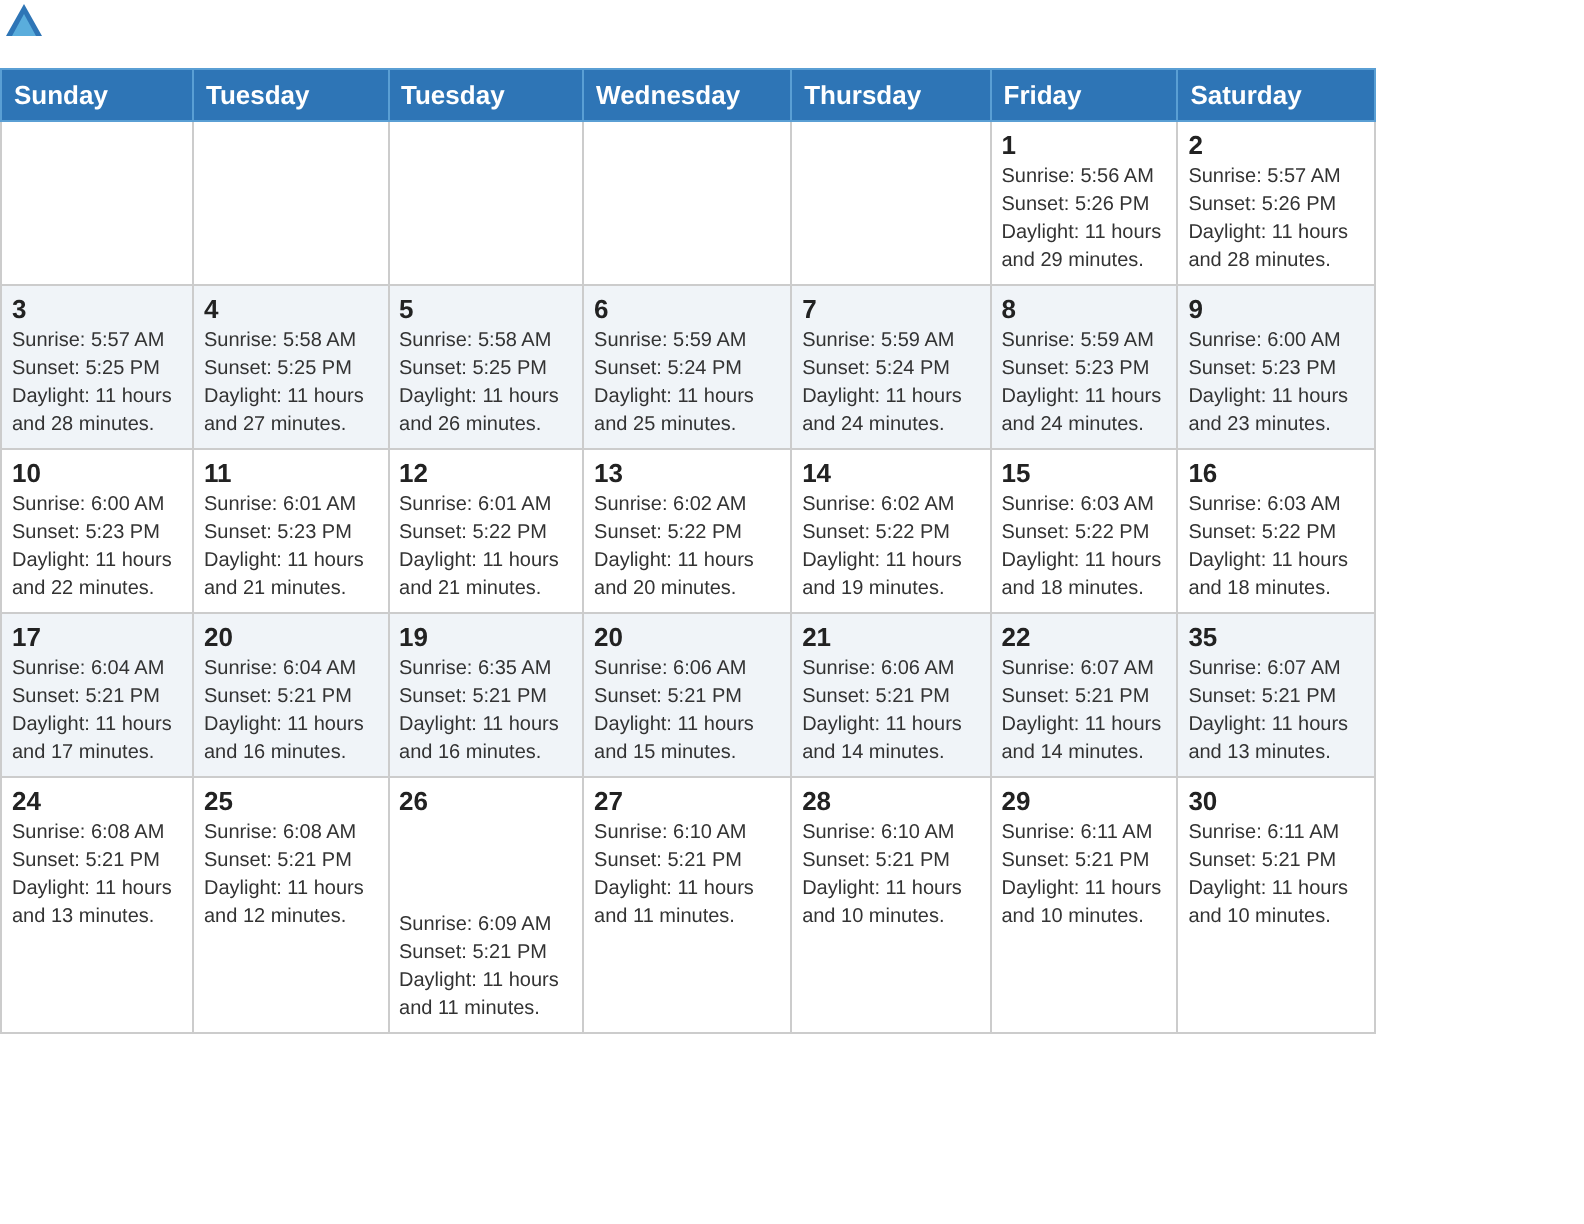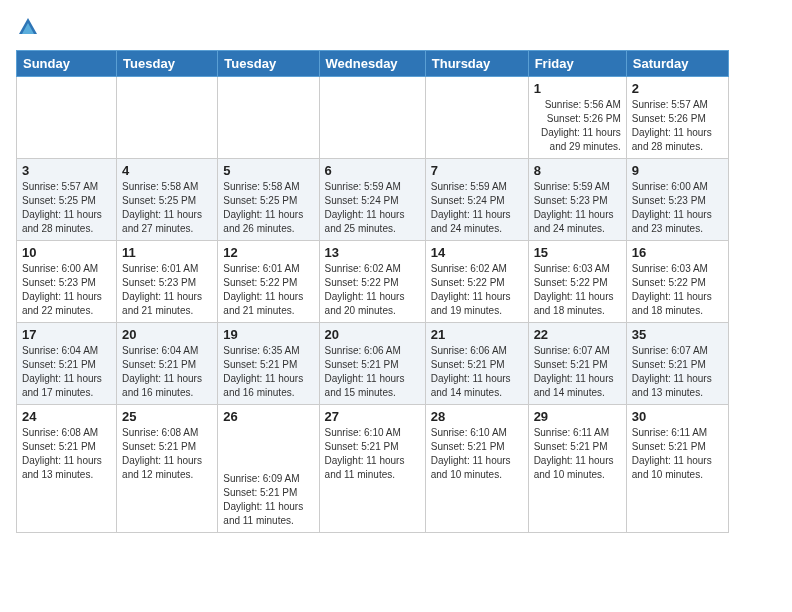--- a/index.html
+++ b/index.html
@@ -4,22 +4,21 @@
   <style>
     * { box-sizing: border-box; margin: 0; padding: 0; }
     body {
       font-family: Arial, sans-serif;
       background: #fff;
       width: 792px;
       min-height: 612px;
       overflow: hidden;
     }
     .page {
-      width: 745px;
-      padding: 16px;
+      width: 688px;
     }
     .header {
       display: flex;
       justify-content: space-between;
       align-items: flex-start;
       margin-bottom: 12px;
     }
     .logo {
       display: flex;
       flex-direction: column;
@@ -132,21 +131,21 @@
     </thead>
     <tbody id="cal-body">
     <tr class="row-norm">
           <td class="empty-cell"></td>
           <td class="empty-cell"></td>
           <td class="empty-cell"></td>
           <td class="empty-cell"></td>
           <td class="empty-cell"></td>
           <td>
             <span class="day-num">1</span>
-            <div class="day-info" style="white-space: pre-line; text-align: right;">Sunrise: 5:56 AM
+            <div class="day-info" style="white-space: pre-line;">Sunrise: 5:56 AM
 Sunset: 5:26 PM
 Daylight: 11 hours and 29 minutes.</div>
           </td>
           <td>
             <span class="day-num">2</span>
             <div class="day-info" style="white-space: pre-line;">Sunrise: 5:57 AM
 Sunset: 5:26 PM
 Daylight: 11 hours and 28 minutes.</div>
           </td>
         </tr>

